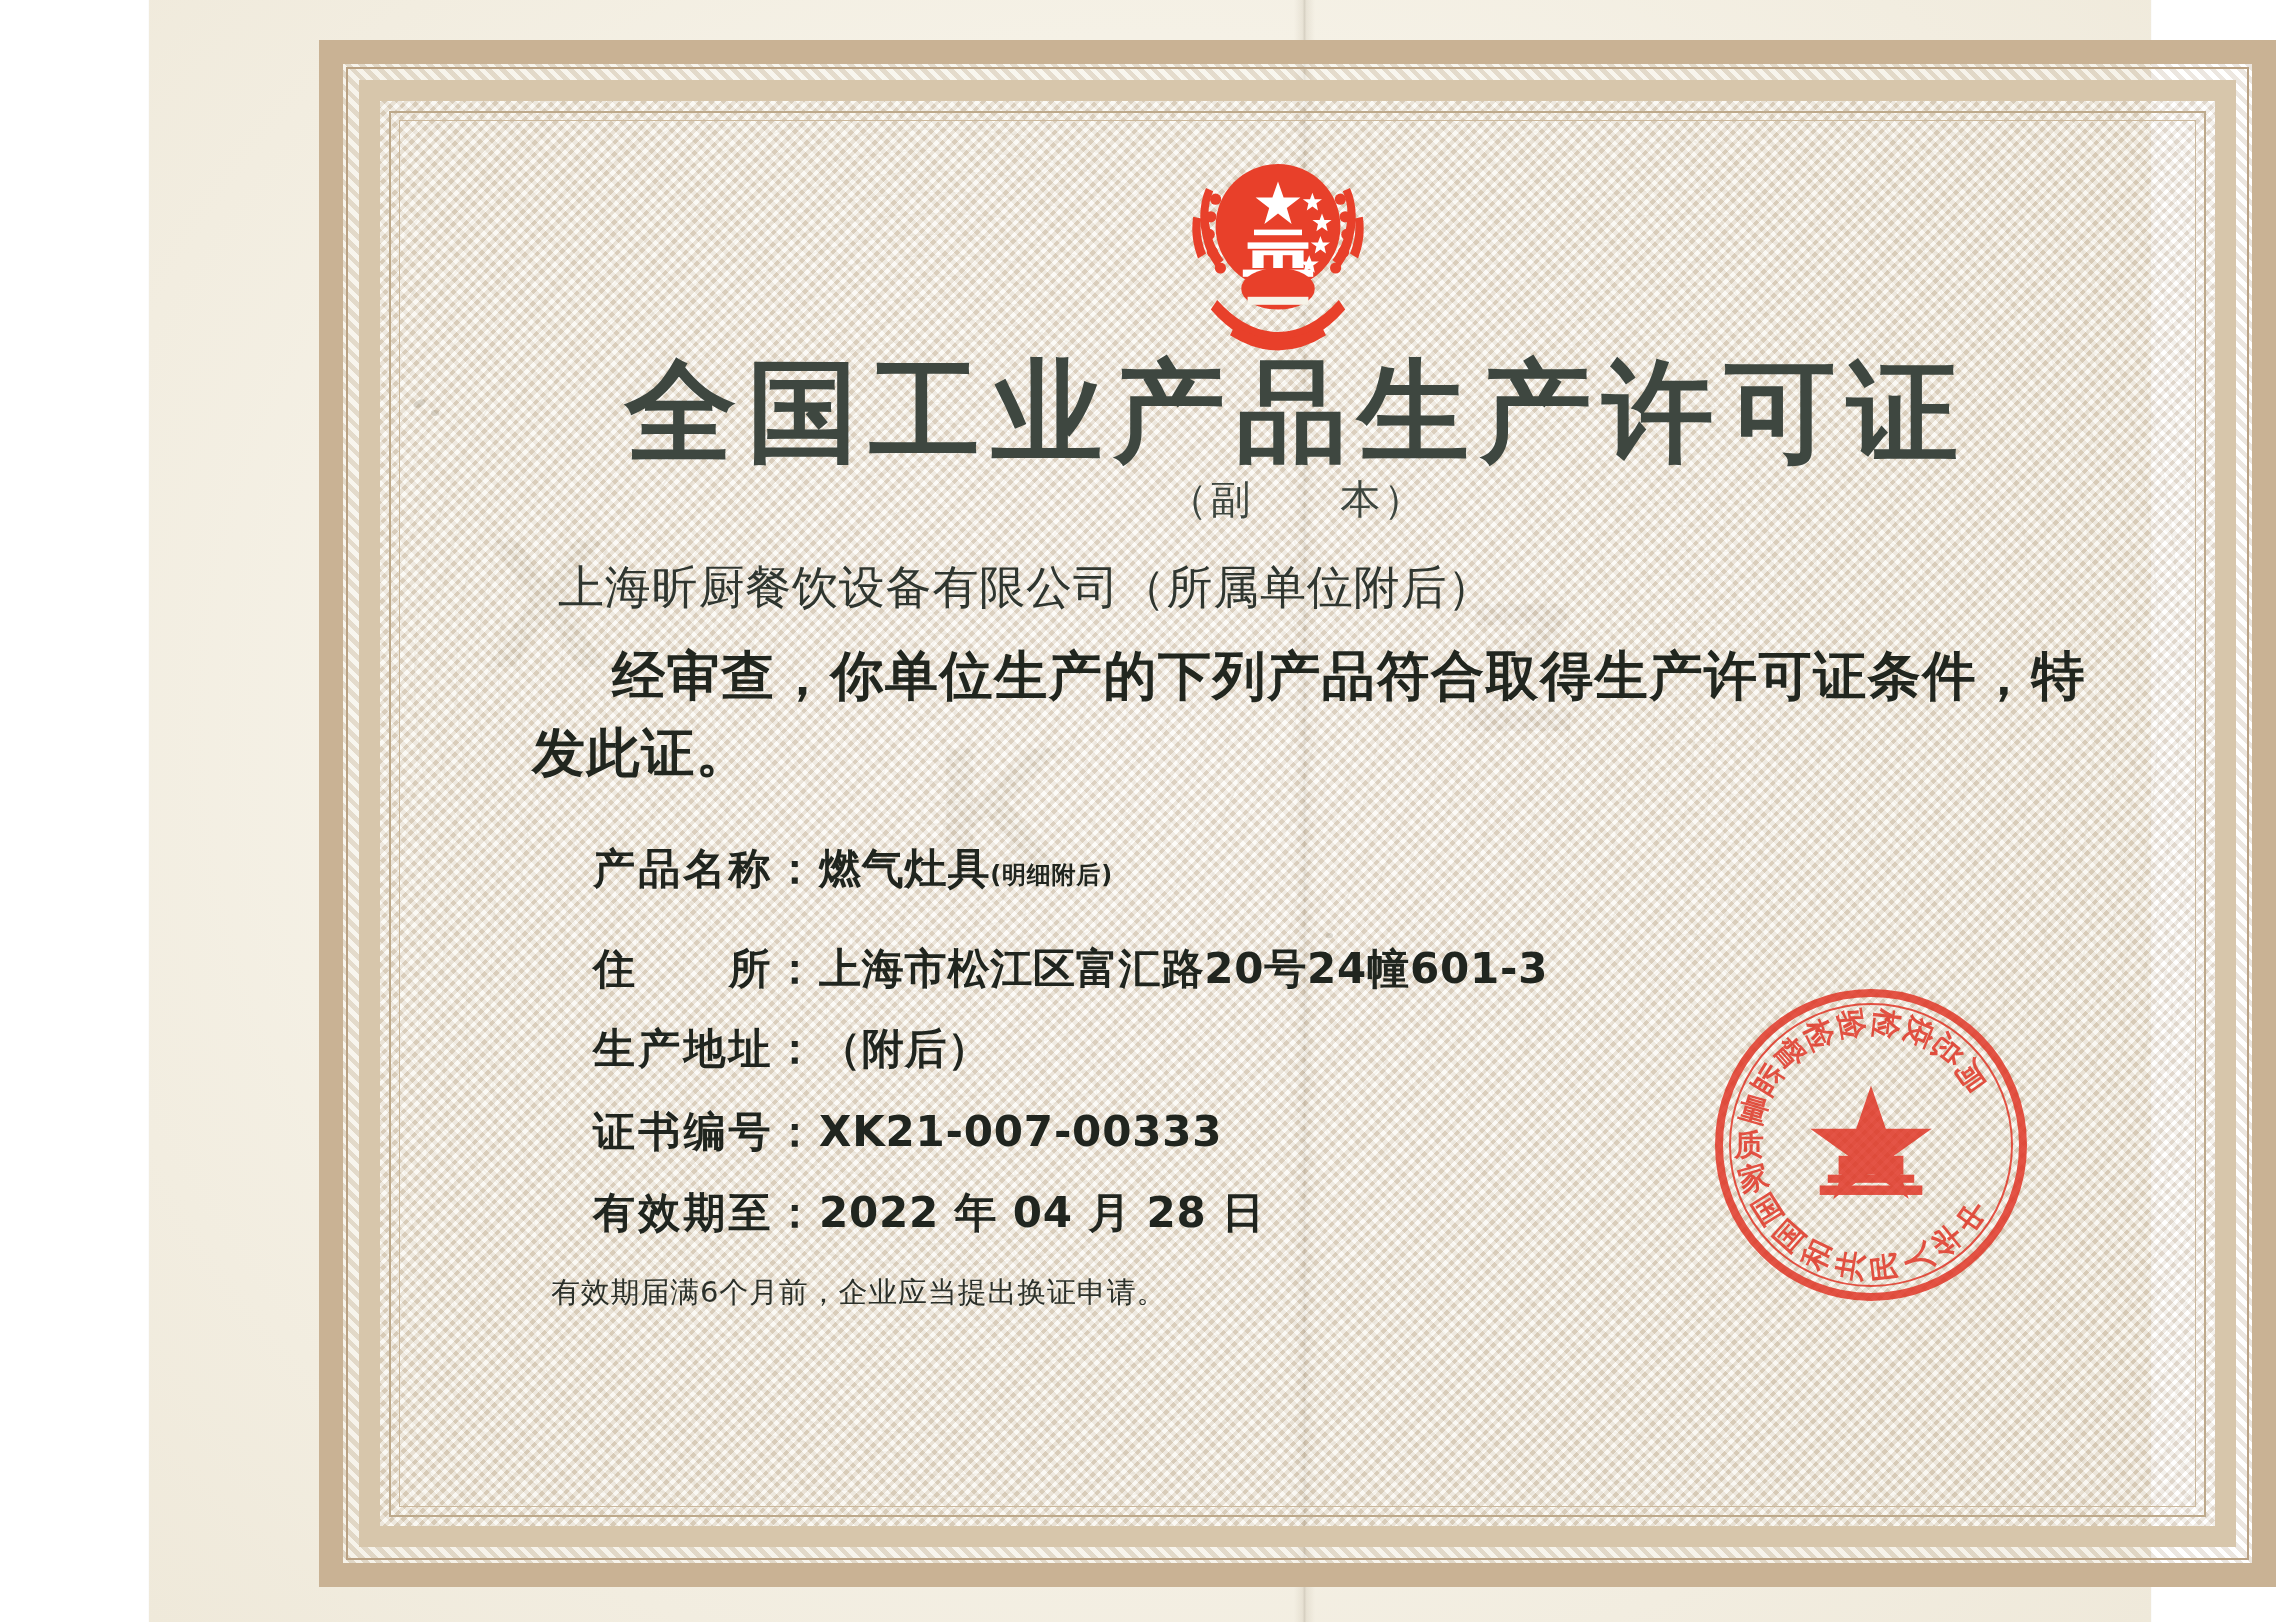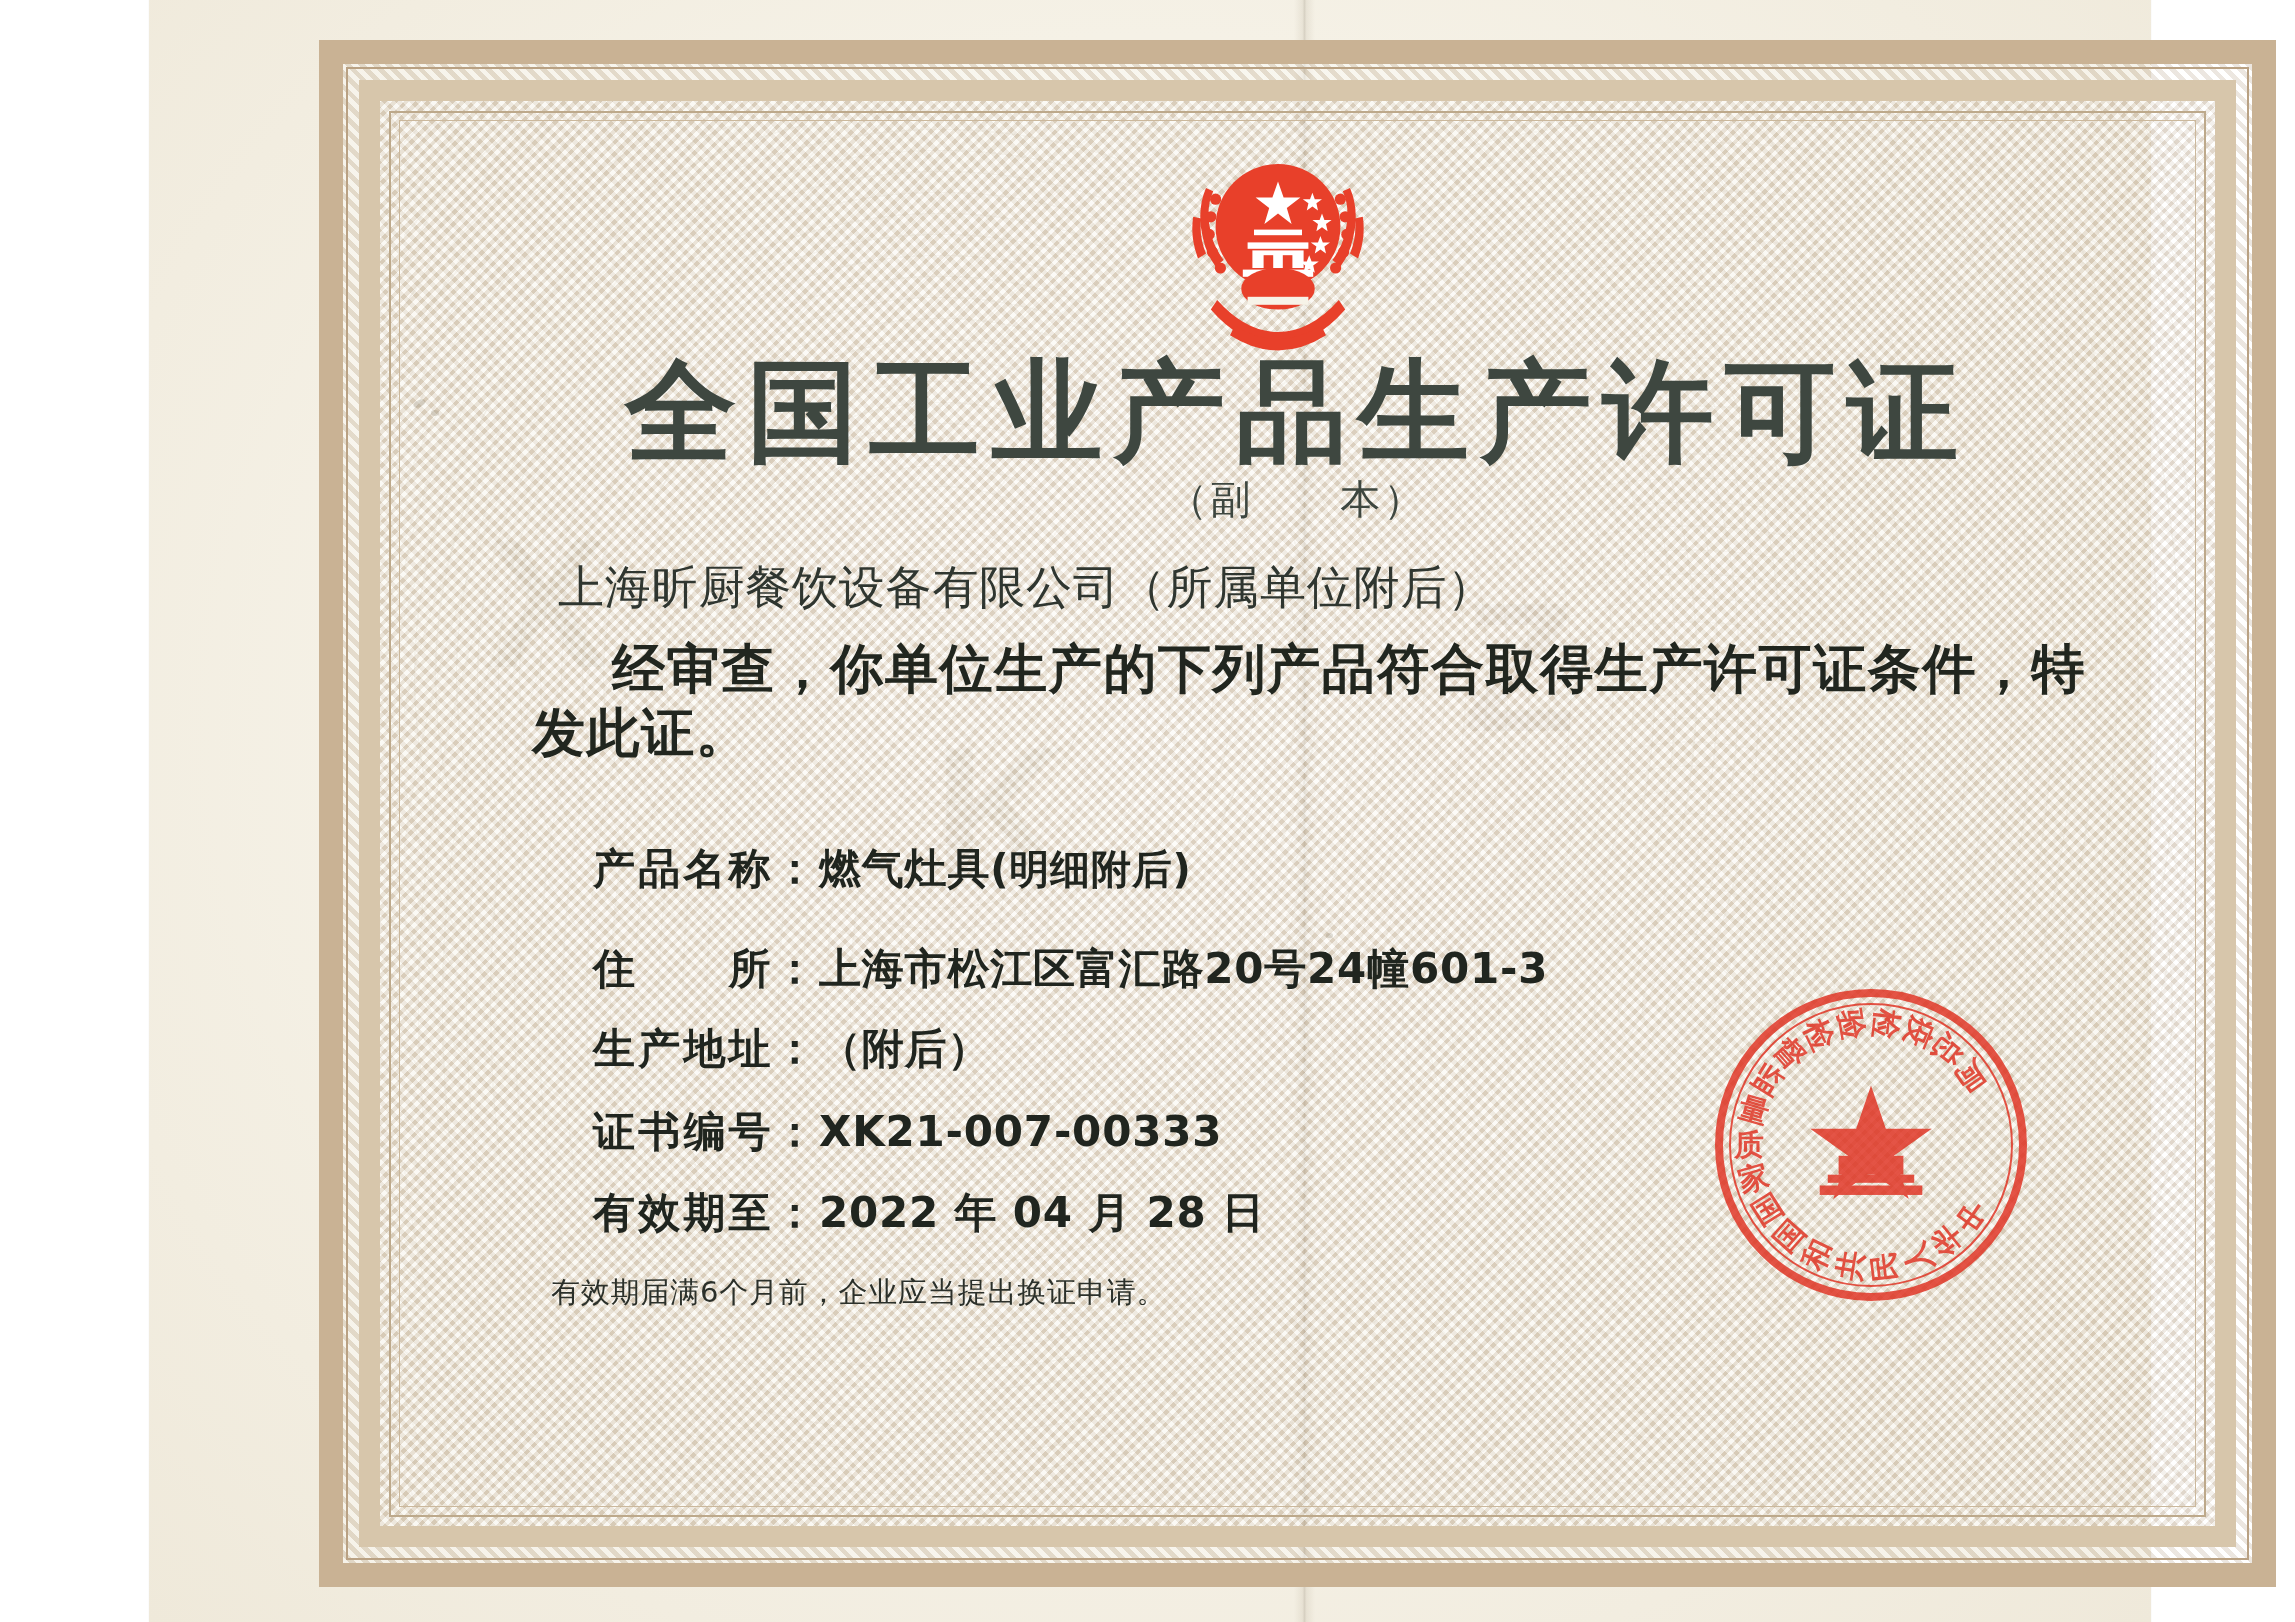--- a/index.html
+++ b/index.html
@@ -171,21 +171,21 @@
   }
 
   #statement {
     position: absolute;
     left: 119px;
     top: 517px;
     width: 1586px;
     font-family: "DejaVu Sans", "Liberation Sans", sans-serif;
     font-weight: bold;
     font-size: 53px;
-    line-height: 64px;
+    line-height: 77px;
     color: #21261f;
     text-indent: 80px;
     letter-spacing: 1.6px;
   }
 
   .field {
     position: absolute;
     font-family: "DejaVu Sans", "Liberation Sans", sans-serif;
     font-size: 42px;
     color: #20251f;
@@ -194,21 +194,21 @@
   }
   .field .label {
     font-weight: bold;
     letter-spacing: 3.2px;
     margin-left: 44px;
   }
   .field .value {
     font-weight: bold;
   }
   .field .small {
-    font-size: 40px;
+    font-size: 24px;
     font-weight: bold;
   }
 
   #f-product { left: 136px; top: 721px; }
   #f-address { left: 136px; top: 821px; }
   #f-factory { left: 136px; top: 901px; }
   #f-certno  { left: 136px; top: 984px; }
   #f-valid   { left: 136px; top: 1065px; }
 
   #issue-date {

